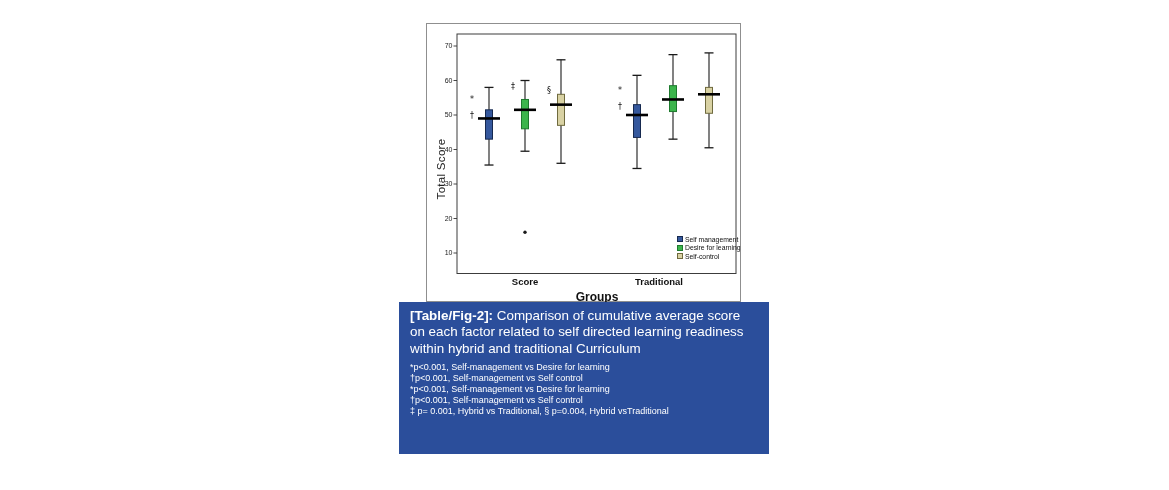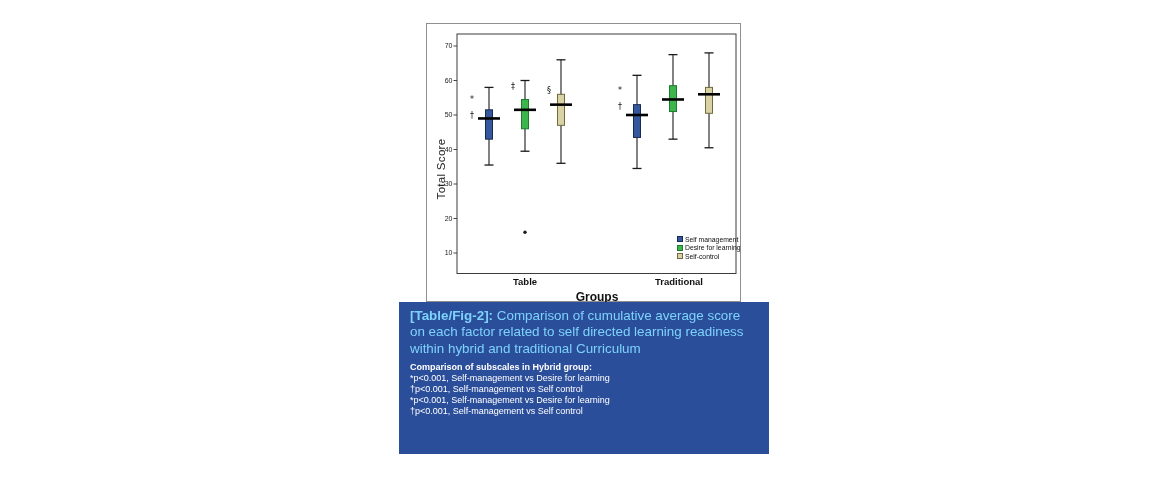--- a/index.html
+++ b/index.html
@@ -5,30 +5,30 @@
   html,body{margin:0;padding:0;background:#fff;}
   .page{position:relative;width:1169px;height:490px;background:#ffffff;overflow:hidden;
         font-family:"Liberation Sans",sans-serif;}
   .chart-panel{position:absolute;left:426px;top:23px;width:315px;height:279px;
                background:#ffffff;border:1px solid #8f8f8f;box-sizing:border-box;}
   .chart-panel svg{position:absolute;left:0;top:0;}
   .ylabel{position:absolute;left:14px;top:145px;transform:translate(-50%,-50%) rotate(-90deg);
           font-size:11.5px;color:#222;white-space:nowrap;letter-spacing:0.3px;}
   .xcat{position:absolute;top:252px;transform:translateX(-50%);font-weight:bold;
         font-size:9.5px;color:#111;white-space:nowrap;}
-  .xcat0{left:98px;} .xcat1{left:252px;}
+  .xcat0{left:98px;} .xcat1{left:232px;}
   .xlabel{position:absolute;top:266px;left:170px;transform:translateX(-50%);
           font-weight:bold;font-size:12px;color:#111;}
   .legend{position:absolute;left:250px;top:211px;}
   .legend-item{display:flex;align-items:center;height:8.6px;}
   .swatch{width:6px;height:6px;display:inline-block;margin-right:2px;flex:0 0 auto;box-sizing:border-box;}
   .legend-label{font-size:6.8px;color:#111;white-space:nowrap;}
   .caption-box{position:absolute;left:399px;top:302px;width:370px;height:152px;
                box-sizing:border-box;padding:6px 11px 0 11px;background:#2b4e9b;}
-  .caption-title{color:#7dd3fc;font-size:13.4px;line-height:16.4px;}
+  .caption-title{color:#ffffff;font-size:13.4px;line-height:16.4px;}
   .cap-tag{font-weight:bold;}
   .footnotes{margin-top:5px;color:#fff;font-size:9px;line-height:11px;}
   .fn-bold{font-weight:bold;}
 </style>
 </head>
 <body>
 
 <div class="page">
 
   <div class="chart-panel">
@@ -80,21 +80,21 @@
         <rect x="130.5" y="70.30000000000001" width="7" height="31.049999999999997" fill="#d9d2a4" stroke="#6f6a3e" stroke-width="1"></rect>
         <line x1="123" y1="80.65" x2="145" y2="80.65" stroke="#000000" stroke-width="2.6"></line>
         <text x="122" y="69.44999999999999" text-anchor="middle" font-size="8" fill="#111" font-family="&quot;DejaVu Sans&quot;,sans-serif">§</text>
         <line x1="282" y1="28.9" x2="282" y2="123.775" stroke="#1a1a1a" stroke-width="1.1"></line>
         <line x1="277.5" y1="28.9" x2="286.5" y2="28.9" stroke="#1a1a1a" stroke-width="1.3"></line>
         <line x1="277.5" y1="123.775" x2="286.5" y2="123.775" stroke="#1a1a1a" stroke-width="1.3"></line>
         <rect x="278.5" y="63.400000000000006" width="7" height="25.875" fill="#d9d2a4" stroke="#6f6a3e" stroke-width="1"></rect>
         <line x1="271" y1="70.30000000000001" x2="293" y2="70.30000000000001" stroke="#000000" stroke-width="2.6"></line>
       </svg>
     <div class="ylabel">Total Score</div>
-    <div class="xcat xcat0">Table</div>
+    <div class="xcat xcat0">Score</div>
     <div class="xcat xcat1">Traditional</div>
     <div class="xlabel">Groups</div>
     <div class="legend">
       <div class="legend-item">
         <span class="swatch" style="background: rgb(53, 88, 157); border: 1px solid rgb(22, 41, 79);"></span>
         <span class="legend-label">Self management</span>
       </div>
       <div class="legend-item">
         <span class="swatch" style="background: rgb(60, 181, 76); border: 1px solid rgb(30, 122, 46);"></span>
         <span class="legend-label">Desire for learning</span>
@@ -105,21 +105,21 @@
       </div>
     </div>
   </div>
 
   <div class="caption-box" style="background: rgb(43, 78, 155);">
     <div class="caption-title">
       <span class="cap-tag">[Table/Fig-2]:</span>
       <span>Comparison of cumulative average score on each factor related to self directed learning readiness within hybrid and traditional Curriculum</span>
     </div>
     <div class="footnotes" id="caption-footnotes">
-        <div class="fn-bold">Comparison of subscales in Hybrid group:</div>
         <div>*p&lt;0.001, Self-management vs Desire for learning</div>
         <div>†p&lt;0.001, Self-management vs Self control</div>
         <div>*p&lt;0.001, Self-management vs Desire for learning</div>
         <div>†p&lt;0.001, Self-management vs Self control</div>
+        <div>‡ p= 0.001, Hybrid vs Traditional, § p=0.004, Hybrid vsTraditional</div>
       </div>
   </div>
 
 </div>
 
 </body></html>

